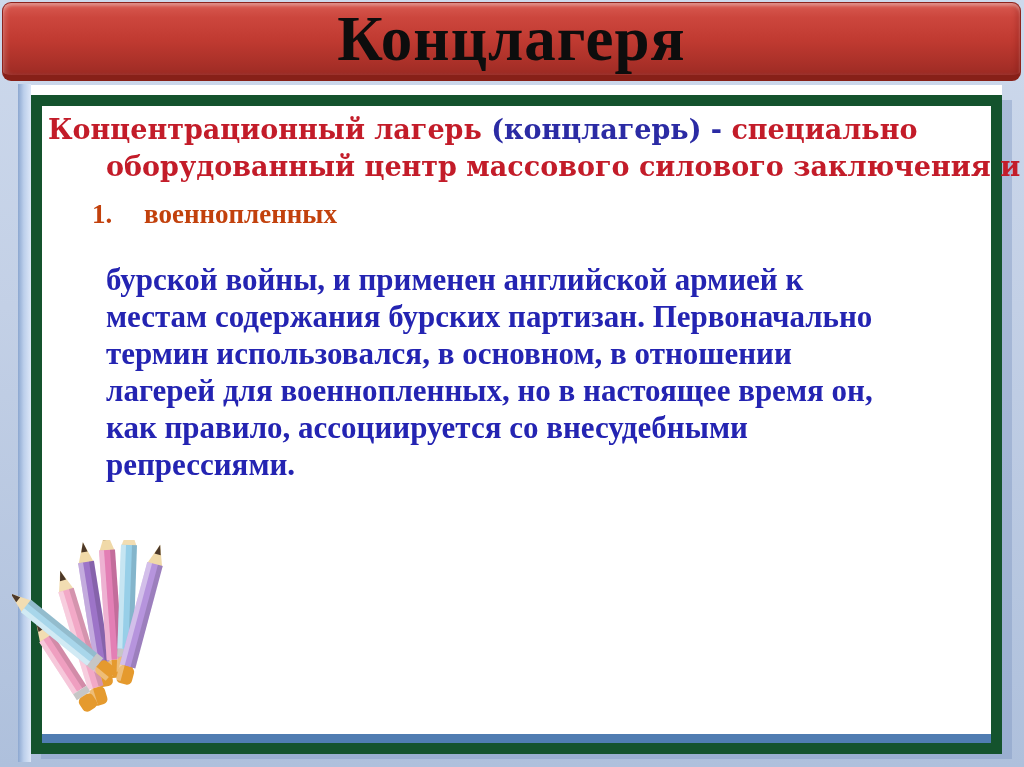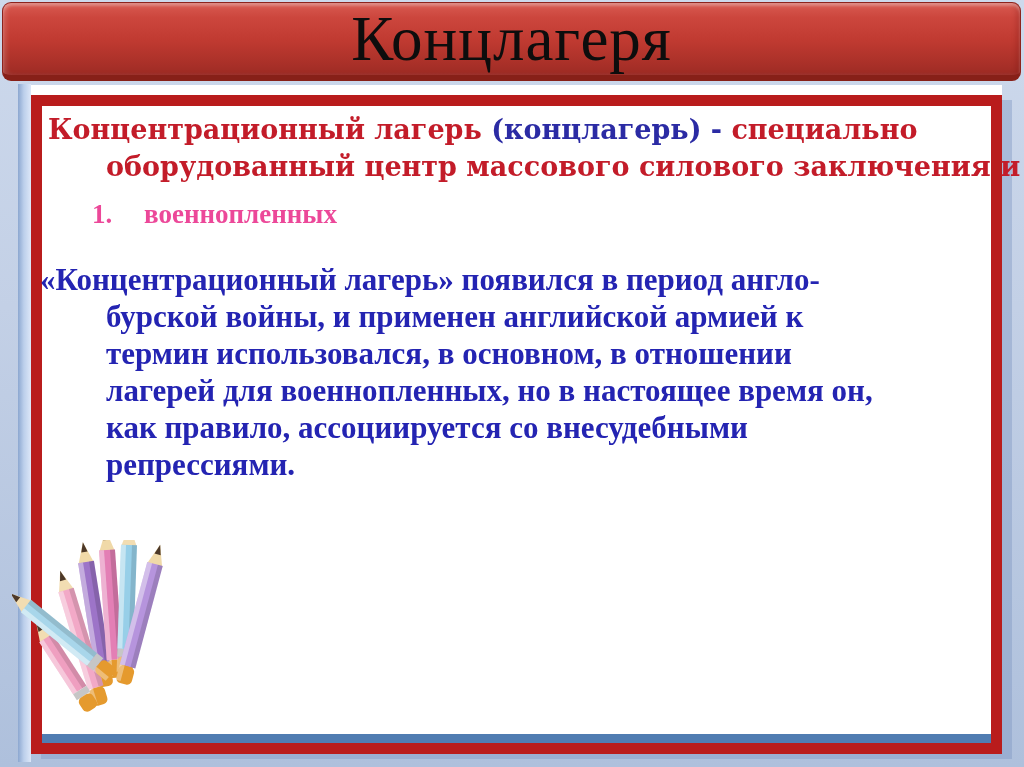--- a/index.html
+++ b/index.html
@@ -16,54 +16,54 @@
     border-radius:9px;
     background:linear-gradient(180deg,#d95b52 0%,#cc463d 20%,#c03a31 52%,#ab3129 82%,#9d2b24 100%);
     border:1px solid #8d231d;
     border-bottom:6px solid #872018;
     box-shadow:inset 0 3px 3px rgba(255,255,255,.30),
                inset 4px 0 4px rgba(255,255,255,.12),
                inset -4px 0 5px rgba(90,8,4,.18);
     text-align:center;
   }
   .header .title {
-    font-size:63px; font-weight:normal; color:#0d0d0d;
+    font-size:63px; font-weight:bold; color:#0d0d0d;
     line-height:72px; letter-spacing:1px;
   }
 
   
   .left-bar {
     position:absolute; left:18px; top:84px; width:13px; height:678px;
     background:linear-gradient(90deg,#8ca7d0 0%,#bccfeb 45%,#dde7f8 100%);
   }
   .panel {
     position:absolute; left:31px; top:95px; width:971px; height:659px;
     background:#ffffff;
-    border:11px solid #b91c1c;
+    border:11px solid #14532d;
     box-shadow:0 -10px 0 #ffffff,
                10px 5px 0 rgba(126,151,193,.42),
                inset 0 -9px 0 #507db2;
     padding:3px 0 0 6px;
   }
 
   
   .def {
     margin-top:2px;
     font-family:"DejaVu Serif", serif; font-weight:bold;
     font-size:27px; line-height:37px; color:#c31c29;
   }
   .def .line { white-space:nowrap; }
   .def .cont { padding-left:58px; }
   .def .seg-blue { color:#2b2ba4; }
 
   
   .num-list {
     margin-top:10px;
     font-family:"Liberation Serif", serif; font-weight:bold;
-    font-size:27px; line-height:38px; color:#ec4899;
+    font-size:27px; line-height:38px; color:#c2410c;
   }
   .num-list .row { white-space:nowrap; }
   .num-list .num { display:inline-block; width:52px; margin-left:44px; }
 
   
   .para {
     margin-top:28px;
     font-family:"Liberation Serif", serif; font-weight:bold;
     font-size:31px; line-height:37px; color:#2424b2;
   }
@@ -95,22 +95,22 @@
     <div class="line cont">оборудованный центр массового силового заключения и</div>
   </div>
 
   <div class="num-list">
     <div class="row">
       <span class="num">1.</span><span class="text">военнопленных</span>
     </div>
   </div>
 
   <div class="para">
-    <div class="line first">«Концентрационный лагерь» появился в период англо-</div>
     <div class="line cont">бурской войны, и применен английской армией к</div>
+    <div class="line cont">местам содержания бурских партизан. Первоначально</div>
     <div class="line cont">термин использовался, в основном, в отношении</div>
     <div class="line cont">лагерей для военнопленных, но в настоящее время он,</div>
     <div class="line cont">как правило, ассоциируется со внесудебными</div>
     <div class="line cont">репрессиями.</div>
   </div>
 </div>
 
 <svg class="pencils" viewBox="0 0 170 227">
 
   <g transform="translate(74,22) rotate(-9)">

